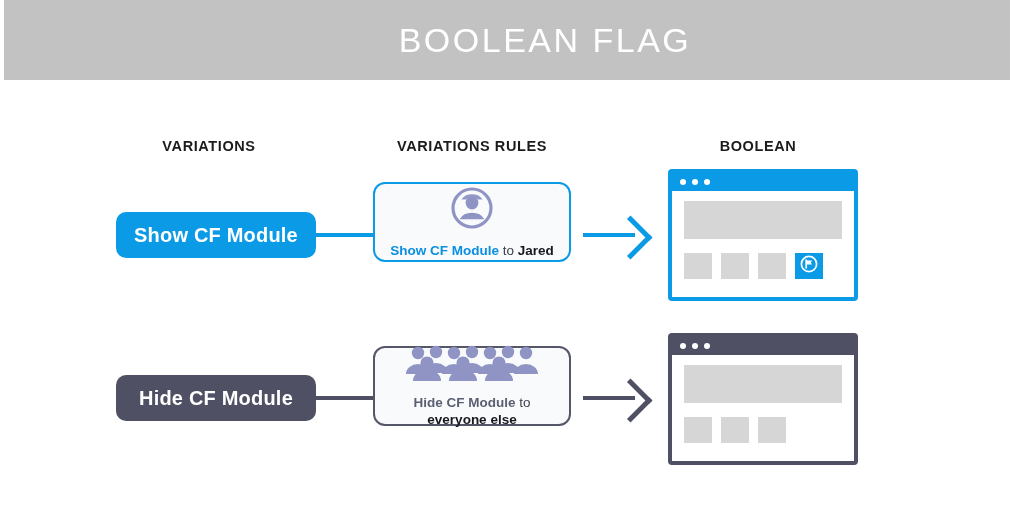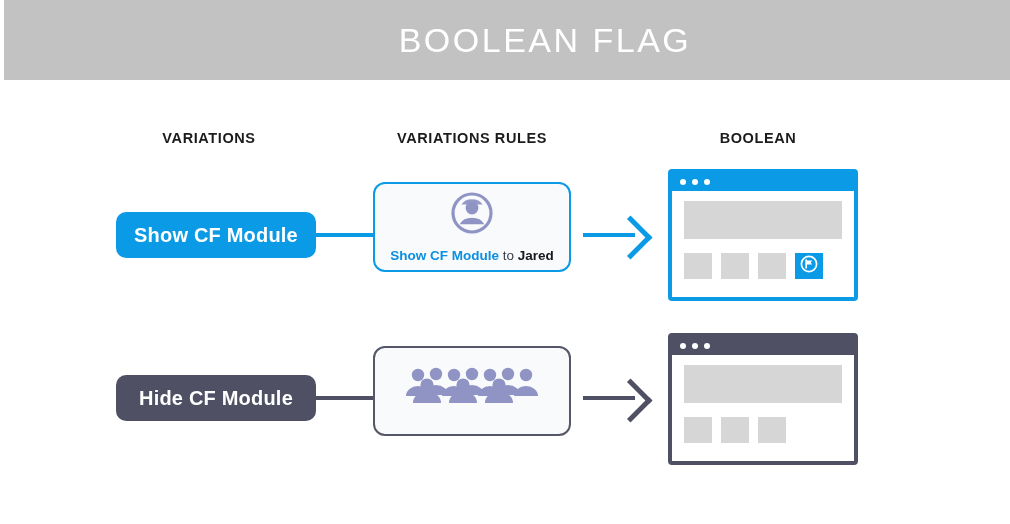--- a/index.html
+++ b/index.html
@@ -24,20 +24,21 @@
   }
 
   .col-head{
     position:absolute;
     font-size:14.5px;
     font-weight:700;
     color:#1b1b1b;
     letter-spacing:0.6px;
     text-align:center;
     transform:translateX(-50%);
+    margin-top:8px;
   }
   #ch-variations{left:209px;top:130px;}
   #ch-targeting{left:472px;top:130px;}
   #ch-results{left:758px;top:130px;}
 
   
   .connector{position:absolute;height:4px;}
   .arrow-line{position:absolute;height:4px;}
   .arrow-head{position:absolute;width:26px;height:26px;border-right:5px solid;border-top:5px solid;transform:rotate(45deg);}
 
@@ -50,21 +51,21 @@
     color:#ffffff;
     font-size:20px;font-weight:700;
     letter-spacing:0.2px;
   }
   #pill-show{left:116px;top:212px;background:#0b9ae5;}
   #pill-hide{left:116px;top:375px;background:#4f5063;}
 
   
   .card{
     position:absolute;
-    width:198px;height:90px;
+    width:198px;height:80px;
     border-radius:12px;
     background:#f8fafc;
     display:flex;flex-direction:column;
     align-items:center;justify-content:center;
     box-sizing:border-box;
   }
   #card-show{left:373px;top:182px;border:2px solid #0b9ae5;}
   #card-hide{left:373px;top:346px;border:2px solid #555769;background:#f9fafb;}
 
   .card-icon{display:block;margin-bottom:8px;}
@@ -191,20 +192,24 @@
         <path d="M110 30 a12 10 0 0 1 24 0 z"></path>
         <circle cx="23" cy="19" r="6.6"></circle>
           <circle cx="59" cy="19" r="6.6"></circle>
           <circle cx="95" cy="19" r="6.6"></circle>
         <path d="M9 37 a14 11.5 0 0 1 28 0 z"></path>
         <path d="M45 37 a14 11.5 0 0 1 28 0 z"></path>
         <path d="M81 37 a14 11.5 0 0 1 28 0 z"></path>
       </g>
     </svg>
   </span>
+  <div class="card-text">
+    <span class="t-gray">Hide CF Module</span><span class="t-to">&nbsp;</span><span class="t-to">to</span><br>
+    <span class="t-dark">everyone else</span>
+  </div>
 </div>
 
 <div>
   <div class="arrow-line" style="left:583px;top:396px;width:52px;background:#4f5063;"></div>
   <div class="arrow-head" style="left:615px;top:385px;border-color:#4f5063;"></div>
 </div>
 
 <div class="browser" id="win-hide">
   <div class="titlebar">
     <span class="dot"></span>

